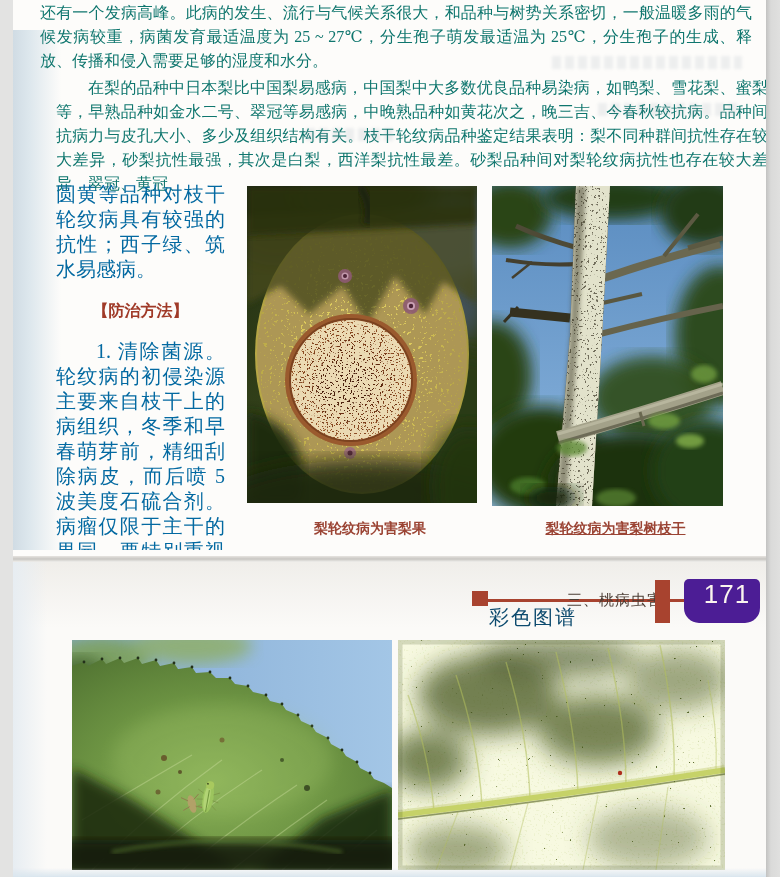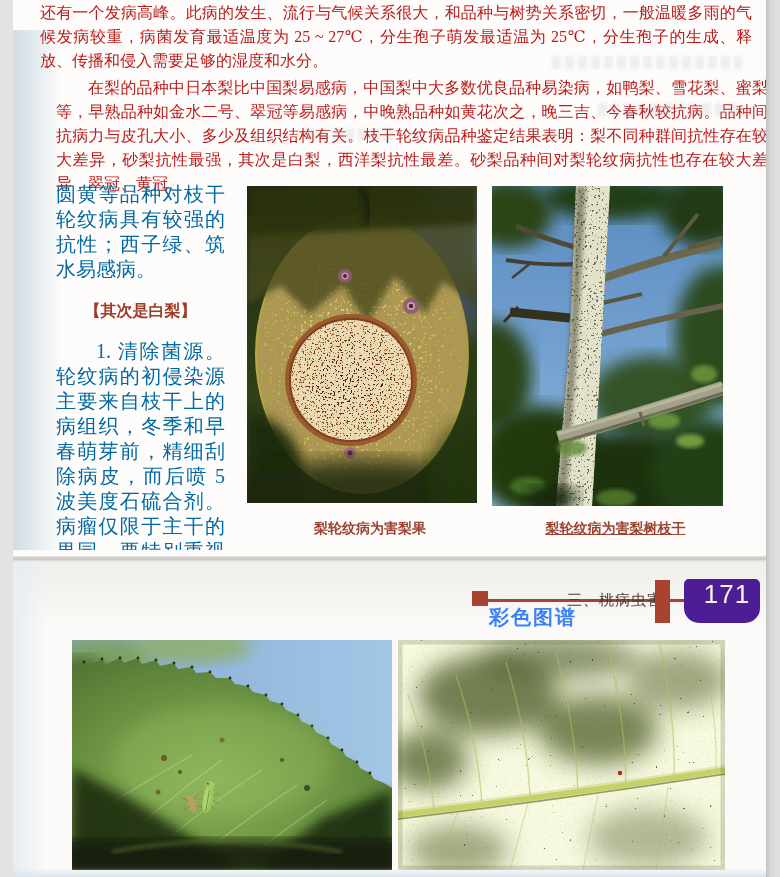--- a/index.html
+++ b/index.html
@@ -17,21 +17,21 @@
       background:linear-gradient(180deg,#e7e4e0,#c8c6c2 50%,#f0efec);}
   .page2{position:absolute;left:13px;top:562px;width:753px;height:315px;background:#fbfaf8;}
   .page2-topshade{position:absolute;left:13px;top:562px;width:753px;height:66px;
       background:linear-gradient(180deg,#f0eeea,rgba(251,250,248,0));}
   .page2-gutter{position:absolute;left:13px;top:562px;width:34px;height:315px;
       background:linear-gradient(90deg,#e7edf2,rgba(255,255,255,0));}
   .page2-bottom{position:absolute;left:13px;top:868px;width:753px;height:9px;
       background:linear-gradient(180deg,rgba(246,248,250,0),#d9e5ee);}
   
   .para{position:absolute;left:40px;width:712px;margin:0;font-size:16px;line-height:24px;
-        color:#b91c1c;text-align:justify;text-justify:inter-ideograph;}
+        color:#0f766e;text-align:justify;text-justify:inter-ideograph;}
   .p1{top:1px;}
   .p2{top:76px;text-indent:32px;margin-left:16px;}
   .leftcol{position:absolute;left:40px;top:166px;width:201px;height:384px;overflow:hidden;}
   .leftcol p{margin:16px;font-size:20px;line-height:25px;color:#0369a1;text-align:justify;
              text-justify:inter-ideograph;}
   .lc2{text-indent:40px;}
   .lc-heading{font-size:16px;line-height:25px;font-weight:bold;color:#a03a28;text-align:center;
               font-family:"Liberation Sans","DejaVu Sans",sans-serif;}
   
   .photo{position:absolute;overflow:hidden;background:#333;}
@@ -48,22 +48,22 @@
   .bl1{left:552px;top:56px;width:190px;}
   .bl2{left:598px;top:103px;width:140px;}
   .bl3{left:306px;top:128px;width:90px;}
   
   .hdr-square{position:absolute;left:472px;top:591px;width:16px;height:15px;background:#a8432f;}
   .hdr-rule{position:absolute;left:480px;top:599px;width:176px;height:3px;background:#a8432f;}
   .section-title{position:absolute;left:468px;top:578px;width:182px;margin:13px;text-align:right;
       font-family:"Liberation Sans","DejaVu Sans",sans-serif;font-size:15px;font-weight:normal;
       color:#4b3c33;letter-spacing:1px;}
   .series-title{position:absolute;left:489px;top:604px;margin:0;
-      font-family:"Liberation Sans","DejaVu Sans",sans-serif;font-size:20px;font-weight:bold;
-      color:#3b82f6;letter-spacing:2px;}
+      font-family:"Liberation Sans","DejaVu Sans",sans-serif;font-size:20px;font-weight:normal;
+      color:#0c4a6e;letter-spacing:2px;}
   .hdr-bar{position:absolute;left:655px;top:580px;width:15px;height:43px;background:#a8432f;}
   .hdr-connector{position:absolute;left:670px;top:599px;width:14px;height:3px;background:#a8432f;}
   .pagenum-box{position:absolute;left:684px;top:579px;width:76px;height:44px;background:#4c1d95;
       border-radius:5px 5px 15px 15px;display:flex;align-items:flex-start;justify-content:center;}
   .pagenum{font-family:"Liberation Sans","DejaVu Sans",sans-serif;font-size:26px;color:#faf4ee;
       padding-left:10px;letter-spacing:1px;}
   
   .ph3{left:72px;top:640px;width:320px;height:230px;}
   .ph4{left:398px;top:640px;width:327px;height:230px;}
 </style>
@@ -73,21 +73,21 @@
 <div class="canvas">
 
   <div class="page1"></div>
   <div class="gutter-shade"></div>
 
   <p class="para p1">还有一个发病高峰。此病的发生、流行与气候关系很大，和品种与树势关系密切，一般温暖多雨的气候发病较重，病菌发育最适温度为 25 ~ 27℃，分生孢子萌发最适温为 25℃，分生孢子的生成、释放、传播和侵入需要足够的湿度和水分。</p>
   <p class="para p2">在梨的品种中日本梨比中国梨易感病，中国梨中大多数优良品种易染病，如鸭梨、雪花梨、蜜梨等，早熟品种如金水二号、翠冠等易感病，中晚熟品种如黄花次之，晚三吉、今春秋较抗病。品种间抗病力与皮孔大小、多少及组织结构有关。枝干轮纹病品种鉴定结果表明：梨不同种群间抗性存在较大差异，砂梨抗性最强，其次是白梨，西洋梨抗性最差。砂梨品种间对梨轮纹病抗性也存在较大差异，翠冠、黄冠、</p>
 
   <div class="leftcol">
     <p>圆黄等品种对枝干轮纹病具有较强的抗性；西子绿、筑水易感病。</p>
-    <div class="lc-heading">【其次是白梨】</div>
+    <div class="lc-heading">【防治方法】</div>
     <p class="lc2">1. 清除菌源。轮纹病的初侵染源主要来自枝干上的病组织，冬季和早春萌芽前，精细刮除病皮，而后喷 5 波美度石硫合剂。病瘤仅限于主干的果园，要特别重视对病瘤的刮治，刮治方法是轻刮病瘤，将其去除，然后在患处涂甲硫萘乙酸、腐植酸铜等膏剂。除了刮治以外，在</p>
   </div>
 
   <div class="bleed bl1"></div>
   <div class="bleed bl2"></div>
   <div class="bleed bl3"></div>
 
   <div class="photo ph1">
     <svg viewBox="0 0 230 317" preserveAspectRatio="none">
       <defs>

